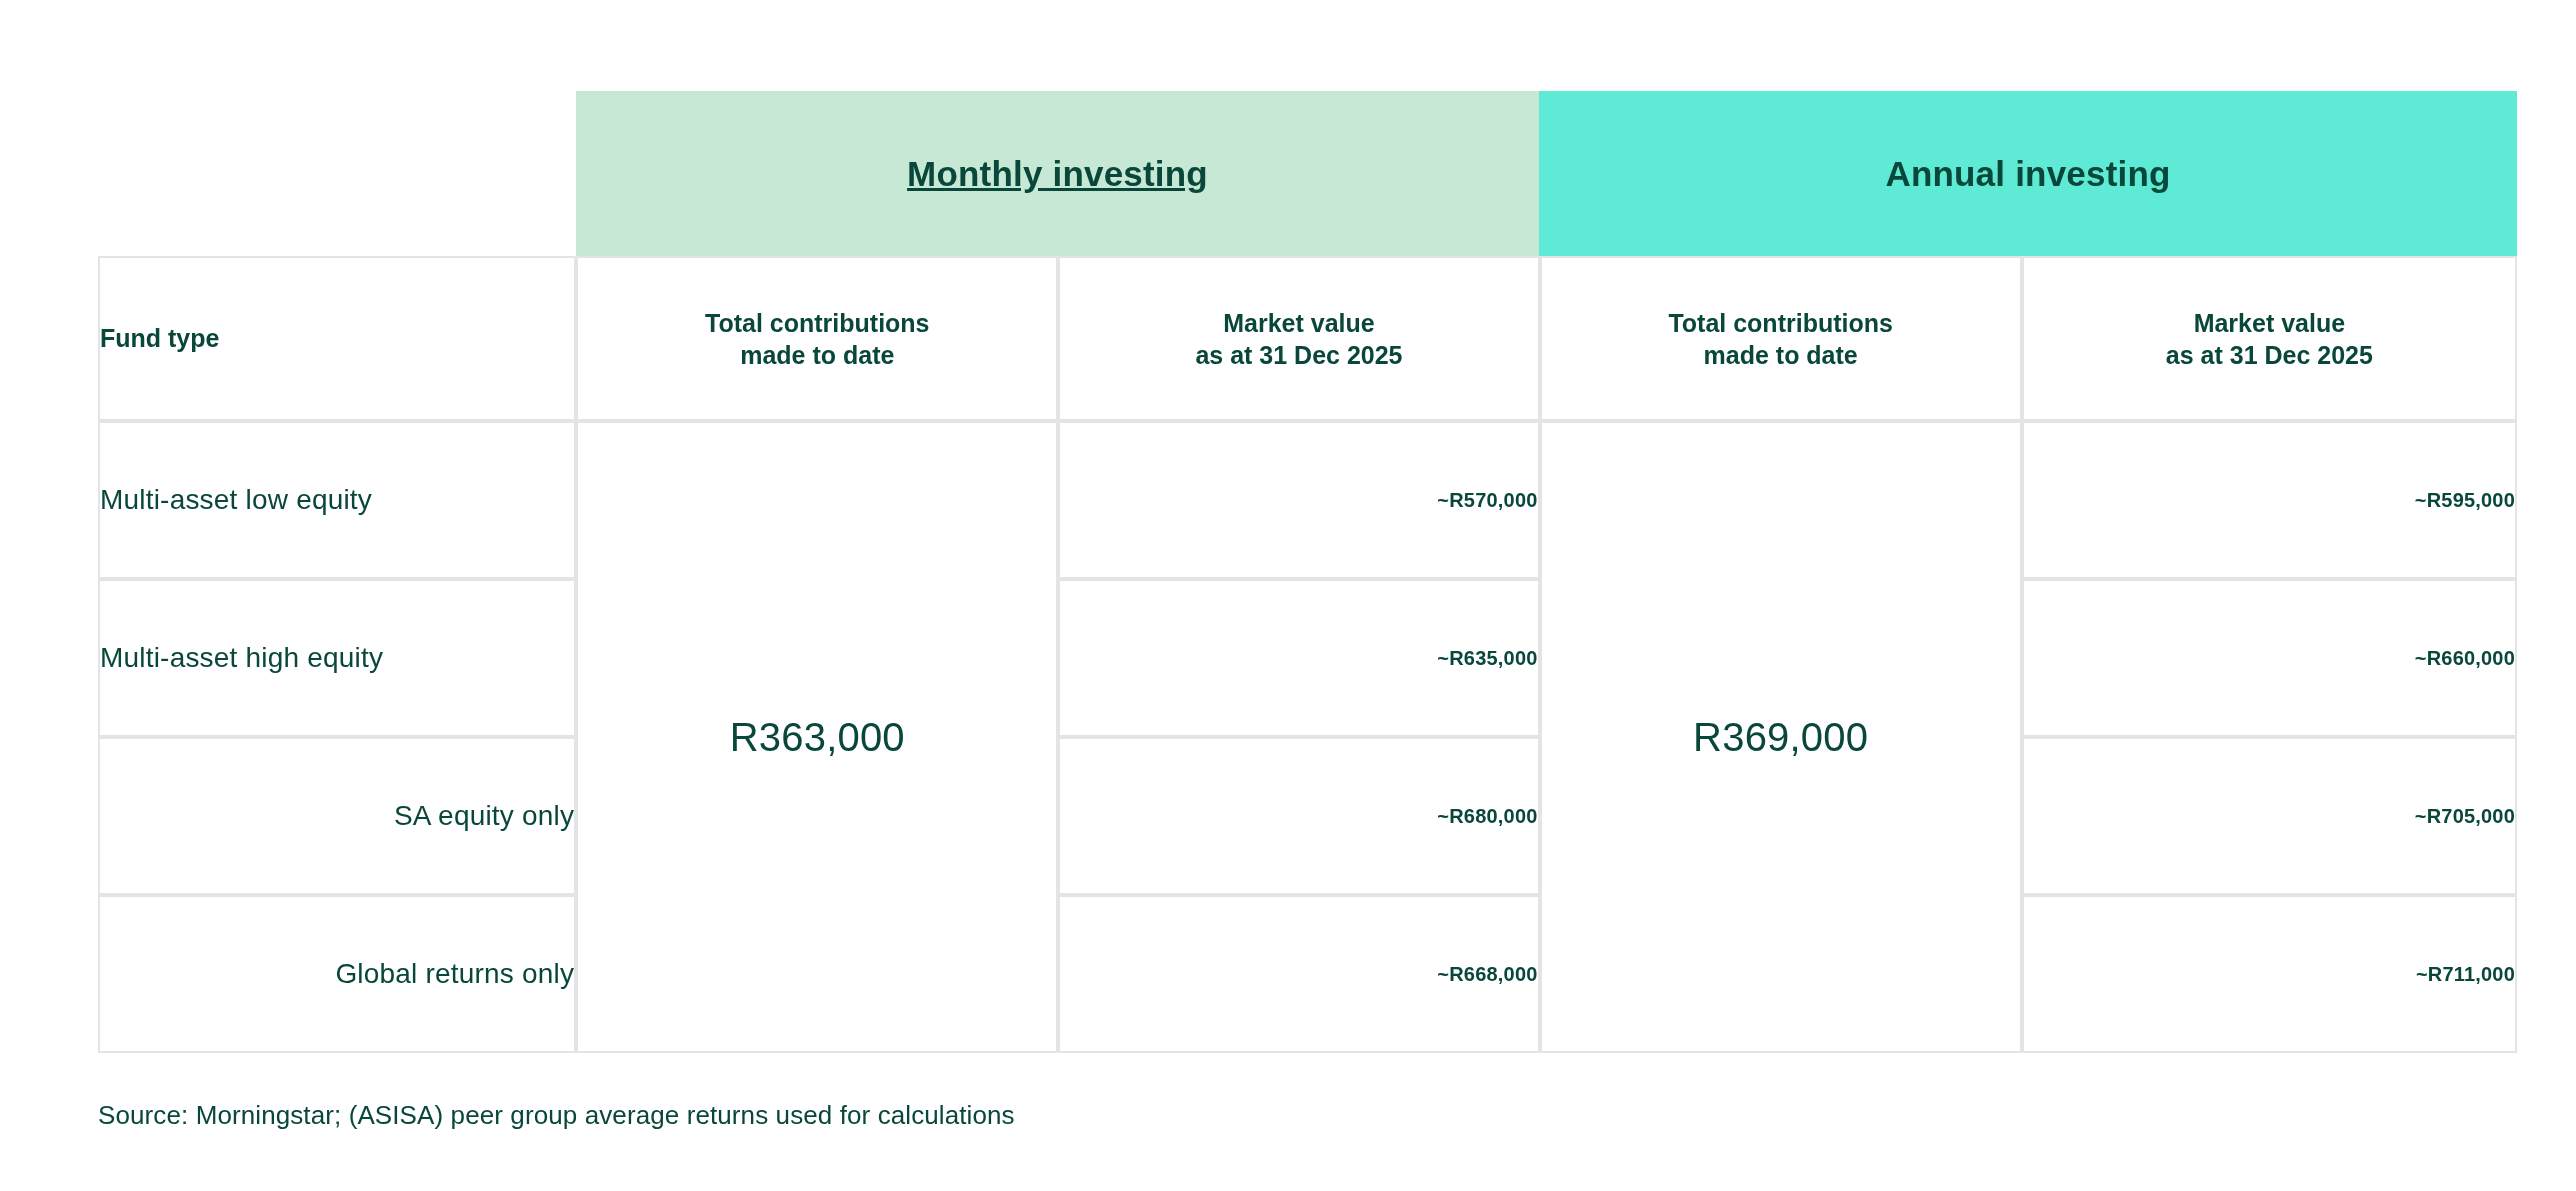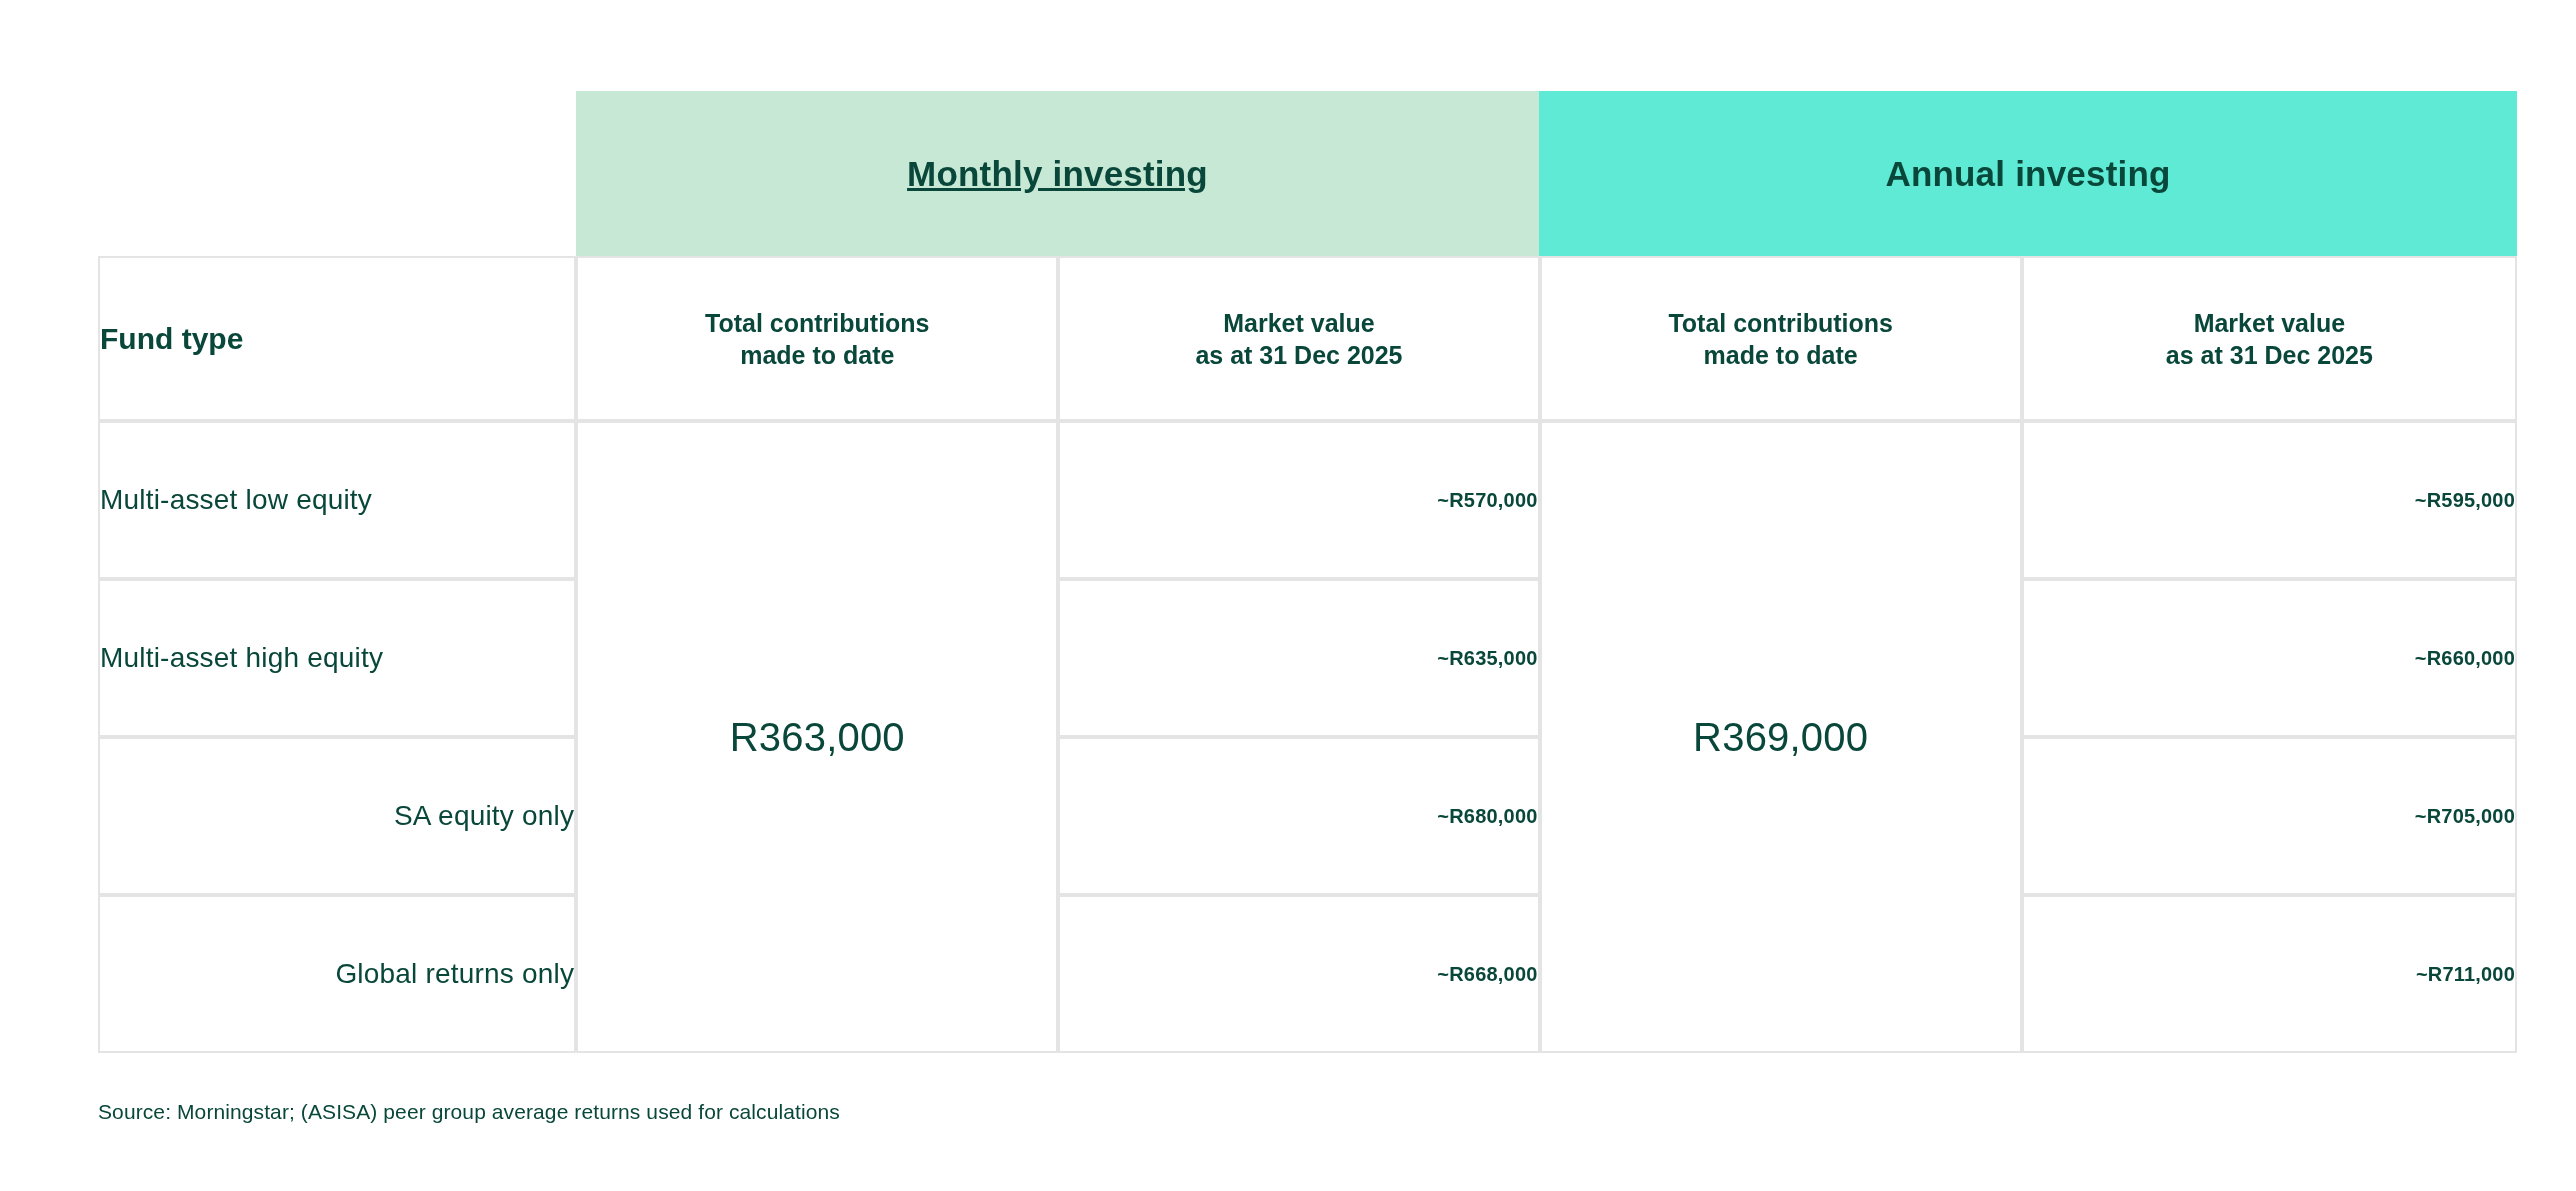--- a/index.html
+++ b/index.html
@@ -77,21 +77,21 @@
   col.c-mvalue    { width: 481px; }
   col.c-acontrib  { width: 482px; }
   col.c-avalue    { width: 495px; }
 
   
   tr.subhead th { height: 165px; }
 
   th.fund-type-head {
     text-align: left;
     padding-left: 33px;
-    font-size: 30px;
+    font-size: 25px;
     font-weight: 700;
     color: #09473A;
     background: #ffffff;
   }
 
   th.sub-monthly {
     background: #C8E8D6;
     color: #09473A;
     font-size: 25px;
     font-weight: 700;
@@ -135,21 +135,21 @@
     color: #09473A;
     letter-spacing: 0.2px;
     vertical-align: middle;
   }
 
   
   .source-note {
     position: absolute;
     left: 98px;
     top: 1100px;
-    font-size: 21px;
+    font-size: 26px;
     font-weight: 400;
     color: #09473A;
     letter-spacing: 0.1px;
     white-space: nowrap;
   }
 </style>
 </head>
 <body>
 
 <div id="root">

